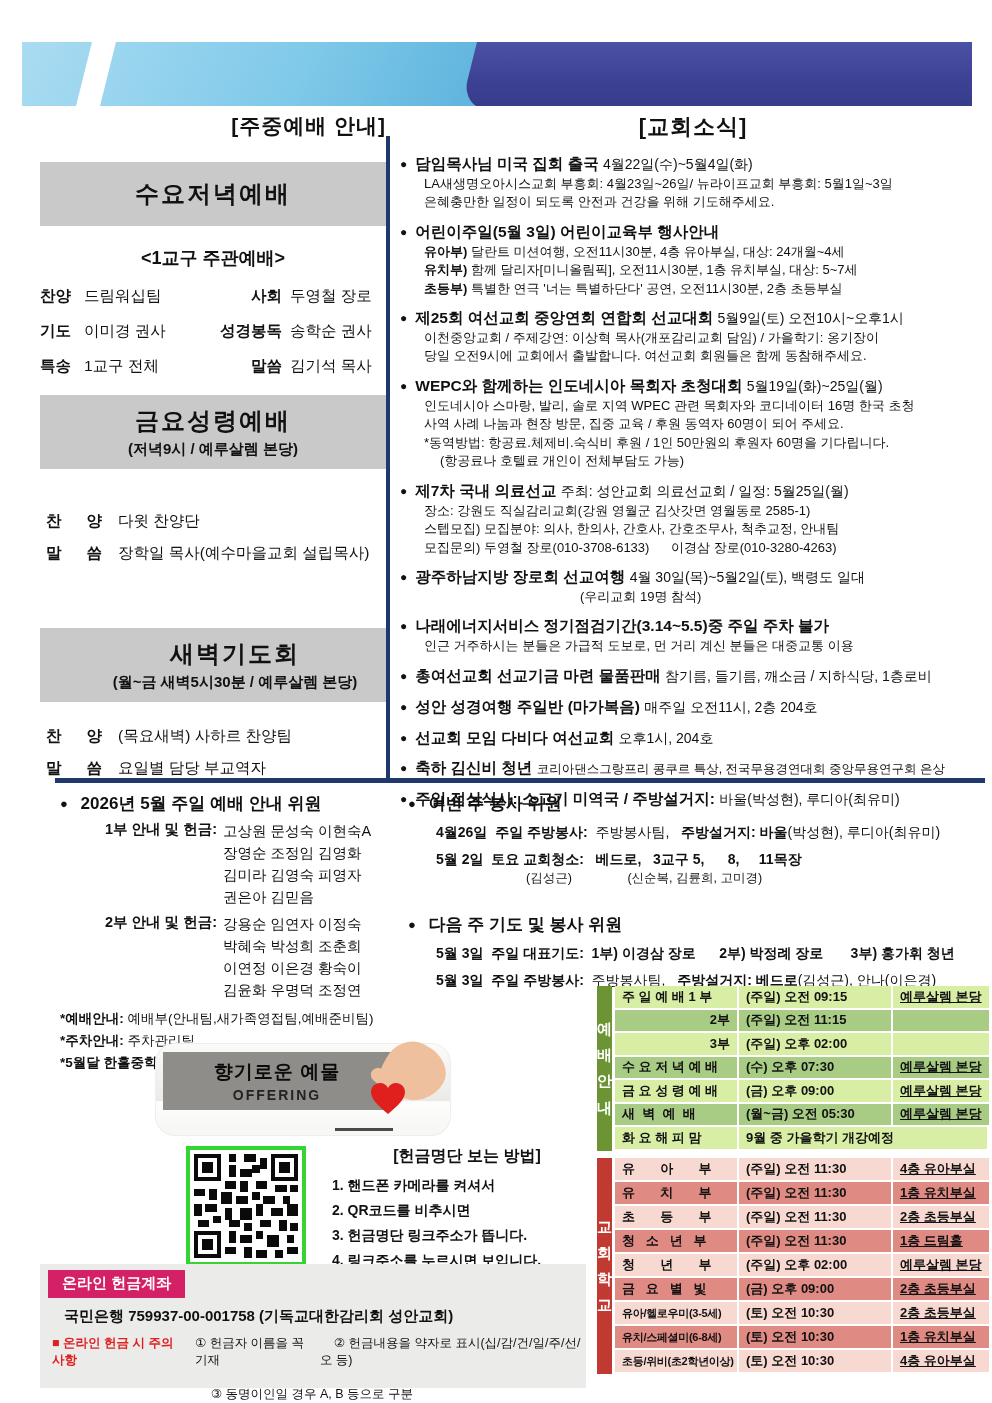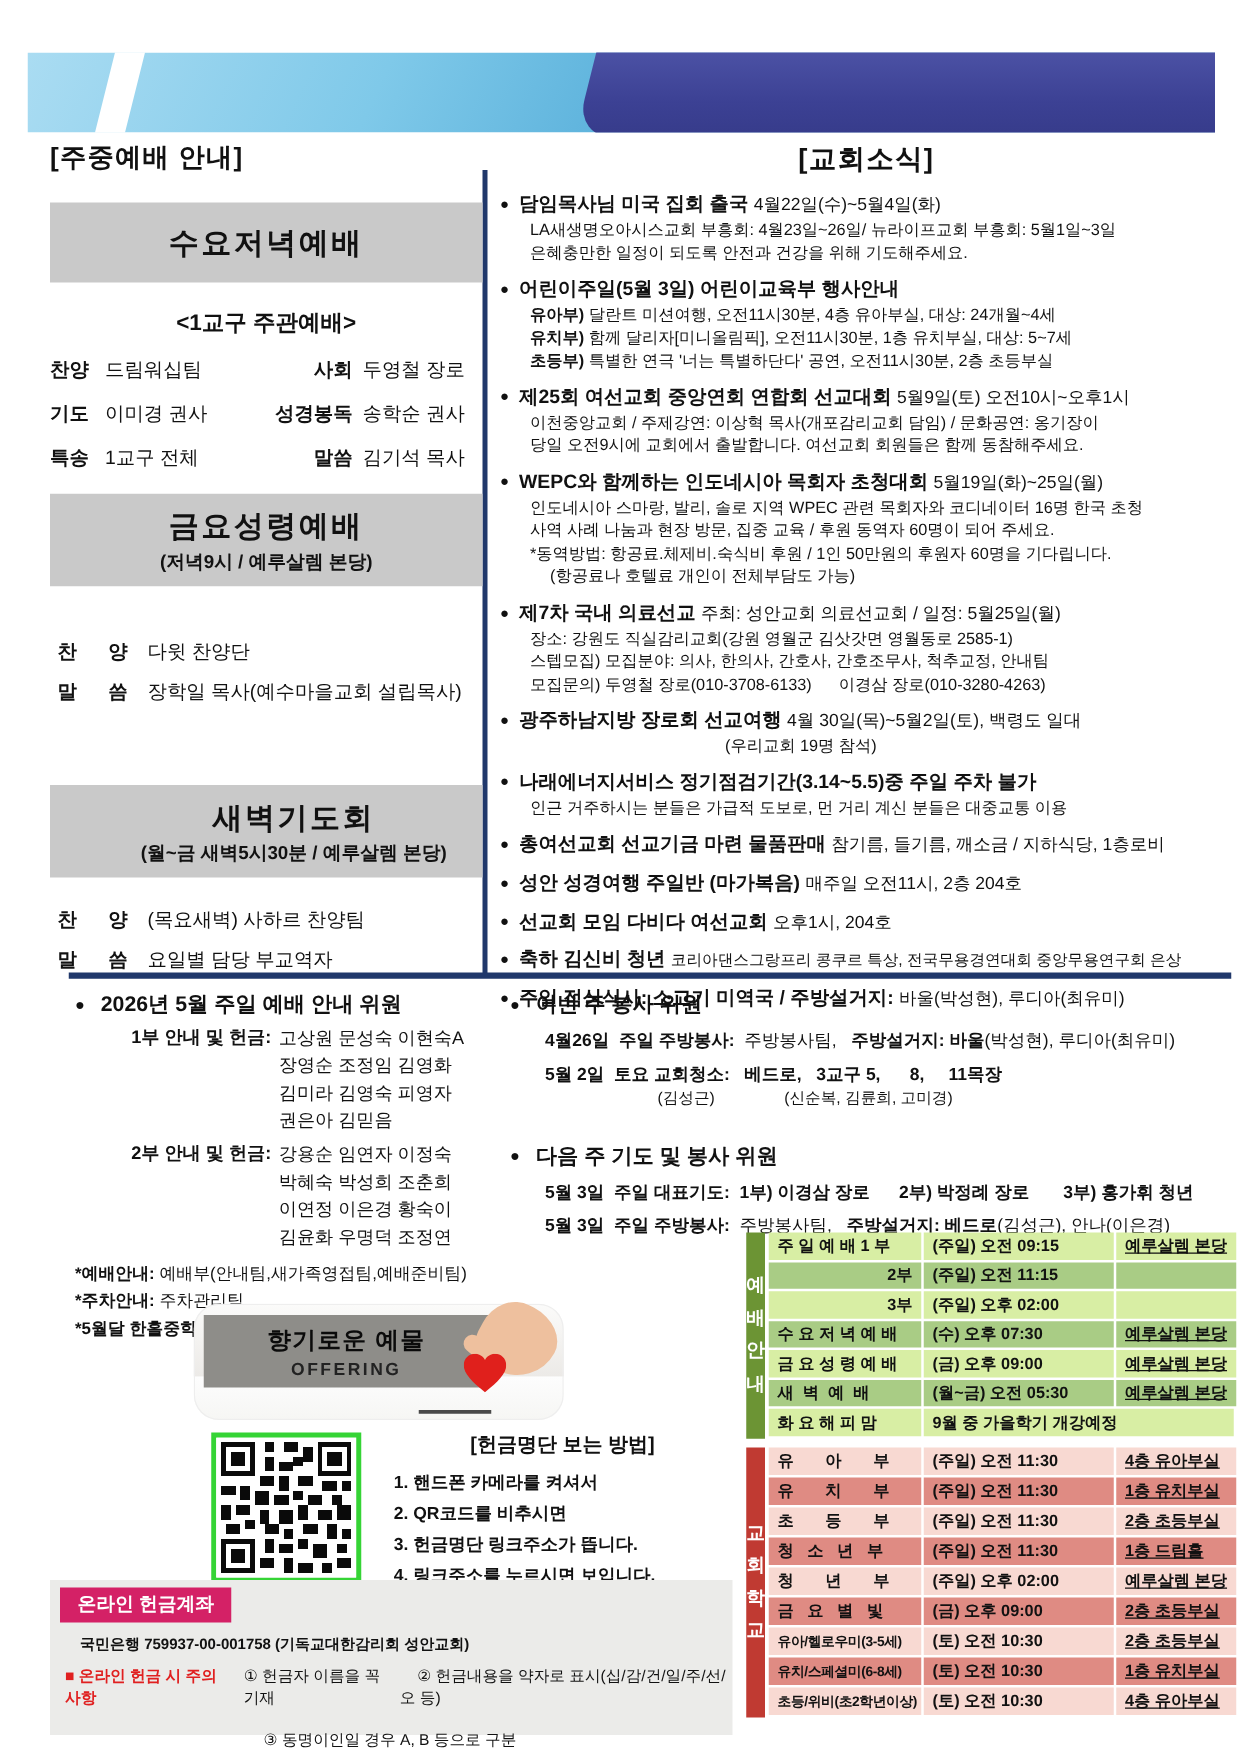--- a/index.html
+++ b/index.html
@@ -16,21 +16,21 @@
       transform:skewX(-14deg); transform-origin:top left; border-bottom-left-radius:30px; }
   .banner-slash { position:absolute; top:-6px; bottom:-6px; left:62px; width:24px;
       background:#fff; transform:skewX(-14deg); }
 
   
   .v-divider { position:absolute; left:386px; top:136px; width:4px; height:644px; background:#20386b; }
   .h-divider { position:absolute; left:55px; top:778px; width:930px; height:5px; background:#20386b; }
 
   
   .lc { position:absolute; left:40px; top:112px; width:346px; }
-  .lc-title { text-align:left; font-size:21px; font-weight:bold; letter-spacing:1px; }
+  .lc-title { text-align:right; font-size:21px; font-weight:bold; letter-spacing:1px; }
   .gray-box { background:#c9c9c9; text-align:center; margin-top:14px; padding:10px 0; }
   .gb-title { font-size:24px; font-weight:bold; letter-spacing:2px; }
   .gb-sub { font-size:15px; font-weight:bold; margin-top:3px; }
   .box-wed { margin-top:22px; padding:16px 0; }
   .lc-sub { text-align:center; font-size:18px; font-weight:bold; margin-top:20px; }
   .wed-rows { margin-top:16px; }
   .wed-row { display:flex; align-items:baseline; font-size:15.5px; margin-bottom:14px; }
   .wl1 { width:44px; font-weight:bold; }
   .wv1 { width:116px; }
   .wl2 { width:82px; font-weight:bold; text-align:right; margin-right:8px; }
@@ -76,31 +76,31 @@
   .plq1 { font-size:19px; font-weight:bold; color:#0b0b0b; letter-spacing:1px; }
   .plq2 { font-size:14px; font-weight:bold; color:#222; letter-spacing:2px; margin-top:2px; }
   .hand { position:absolute; right:6px; top:0px; width:62px; height:58px; background:#eec09e;
       border-radius:46% 54% 60% 40% / 55% 45% 62% 38%; transform:rotate(28deg); }
   .finger { position:absolute; right:52px; top:30px; width:30px; height:14px; background:#eec09e;
       border-radius:8px; transform:rotate(40deg); }
   .heart { position:absolute; right:46px; top:40px; width:34px; height:32px; }
   .slot { position:absolute; right:58px; bottom:5px; width:58px; height:3px; background:#4a4a4a; }
 
   
-  .qr-block { position:absolute; left:169px; top:1146px; display:flex; }
+  .qr-block { position:absolute; left:186px; top:1146px; display:flex; }
   .qr { width:120px; height:120px; border:4px solid #35d435; background:#fff; }
   .guide { margin-left:26px; width:270px; }
   .guide-title { font-size:16px; font-weight:bold; text-align:center; margin-bottom:6px; }
   .guide-step { font-size:14px; font-weight:bold; line-height:25px; }
 
   
   .account { position:absolute; left:40px; top:1264px; width:546px; height:124px; background:#ebebe9; }
   .badge { display:inline-block; background:#d42166; color:#fff; font-weight:bold; font-size:15px;
       padding:4px 14px 5px; margin:6px 0 0 8px; }
-  .bank { font-size:12px; font-weight:bold; margin:9px 0 0 24px; }
+  .bank { font-size:15px; font-weight:bold; margin:9px 0 0 24px; }
   .caution { display:flex; margin:9px 0 0 12px; font-size:12.5px; white-space:pre-wrap; }
   .c-label { color:#e02020; font-weight:bold; margin-right:10px; }
   .caution2 { margin:3px 0 0 150px; font-size:12.5px; white-space:pre-wrap; }
 
   
   .service { position:absolute; left:408px; top:792px; width:580px; }
   .svc-line { white-space:pre-wrap; font-size:14px; padding-left:28px; margin-top:9px; }
   .svc-line .b { font-weight:bold; }
   .svc-sub { white-space:pre-wrap; font-size:12.5px; padding-left:118px; margin-top:1px; }
   .nw-title { margin-top:26px; }
@@ -229,21 +229,21 @@
 
       <div class="news-item">
         <div class="nhead"><span class="bullet">●</span><span>어린이주일(5월 3일) 어린이교육부 행사안내</span></div>
         <div class="nline"><span class="nb">유아부)</span><span> 달란트 미션여행, 오전11시30분, 4층 유아부실, 대상: 24개월~4세</span></div>
         <div class="nline"><span class="nb">유치부)</span><span> 함께 달리자[미니올림픽], 오전11시30분, 1층 유치부실, 대상: 5~7세</span></div>
         <div class="nline"><span class="nb">초등부)</span><span> 특별한 연극 '너는 특별하단다' 공연, 오전11시30분, 2층 초등부실</span></div>
       </div>
 
       <div class="news-item">
         <div class="nhead"><span class="bullet">●</span><span>제25회 여선교회 중앙연회 연합회 선교대회</span> <span class="nr">5월9일(토) 오전10시~오후1시</span></div>
-        <div class="nline"><span>이천중앙교회 / 주제강연: 이상혁 목사(개포감리교회 담임) / 문화공연: 옹기장이</span></div>
+        <div class="nline"><span>이천중앙교회 / 주제강연: 이상혁 목사(개포감리교회 담임) / 가을학기: 옹기장이</span></div>
         <div class="nline"><span>당일 오전9시에 교회에서 출발합니다. 여선교회 회원들은 함께 동참해주세요.</span></div>
       </div>
 
       <div class="news-item">
         <div class="nhead"><span class="bullet">●</span><span>WEPC와 함께하는 인도네시아 목회자 초청대회</span> <span class="nr">5월19일(화)~25일(월)</span></div>
         <div class="nline"><span>인도네시아 스마랑, 발리, 솔로 지역 WPEC 관련 목회자와 코디네이터 16명 한국 초청</span></div>
         <div class="nline"><span>사역 사례 나눔과 현장 방문, 집중 교육 / 후원 동역자 60명이 되어 주세요.</span></div>
         <div class="nline"><span>*동역방법: 항공료.체제비.숙식비 후원 / 1인 50만원의 후원자 60명을 기다립니다.</span></div>
         <div class="nline indent2"><span>(항공료나 호텔료 개인이 전체부담도 가능)</span></div>
       </div>

